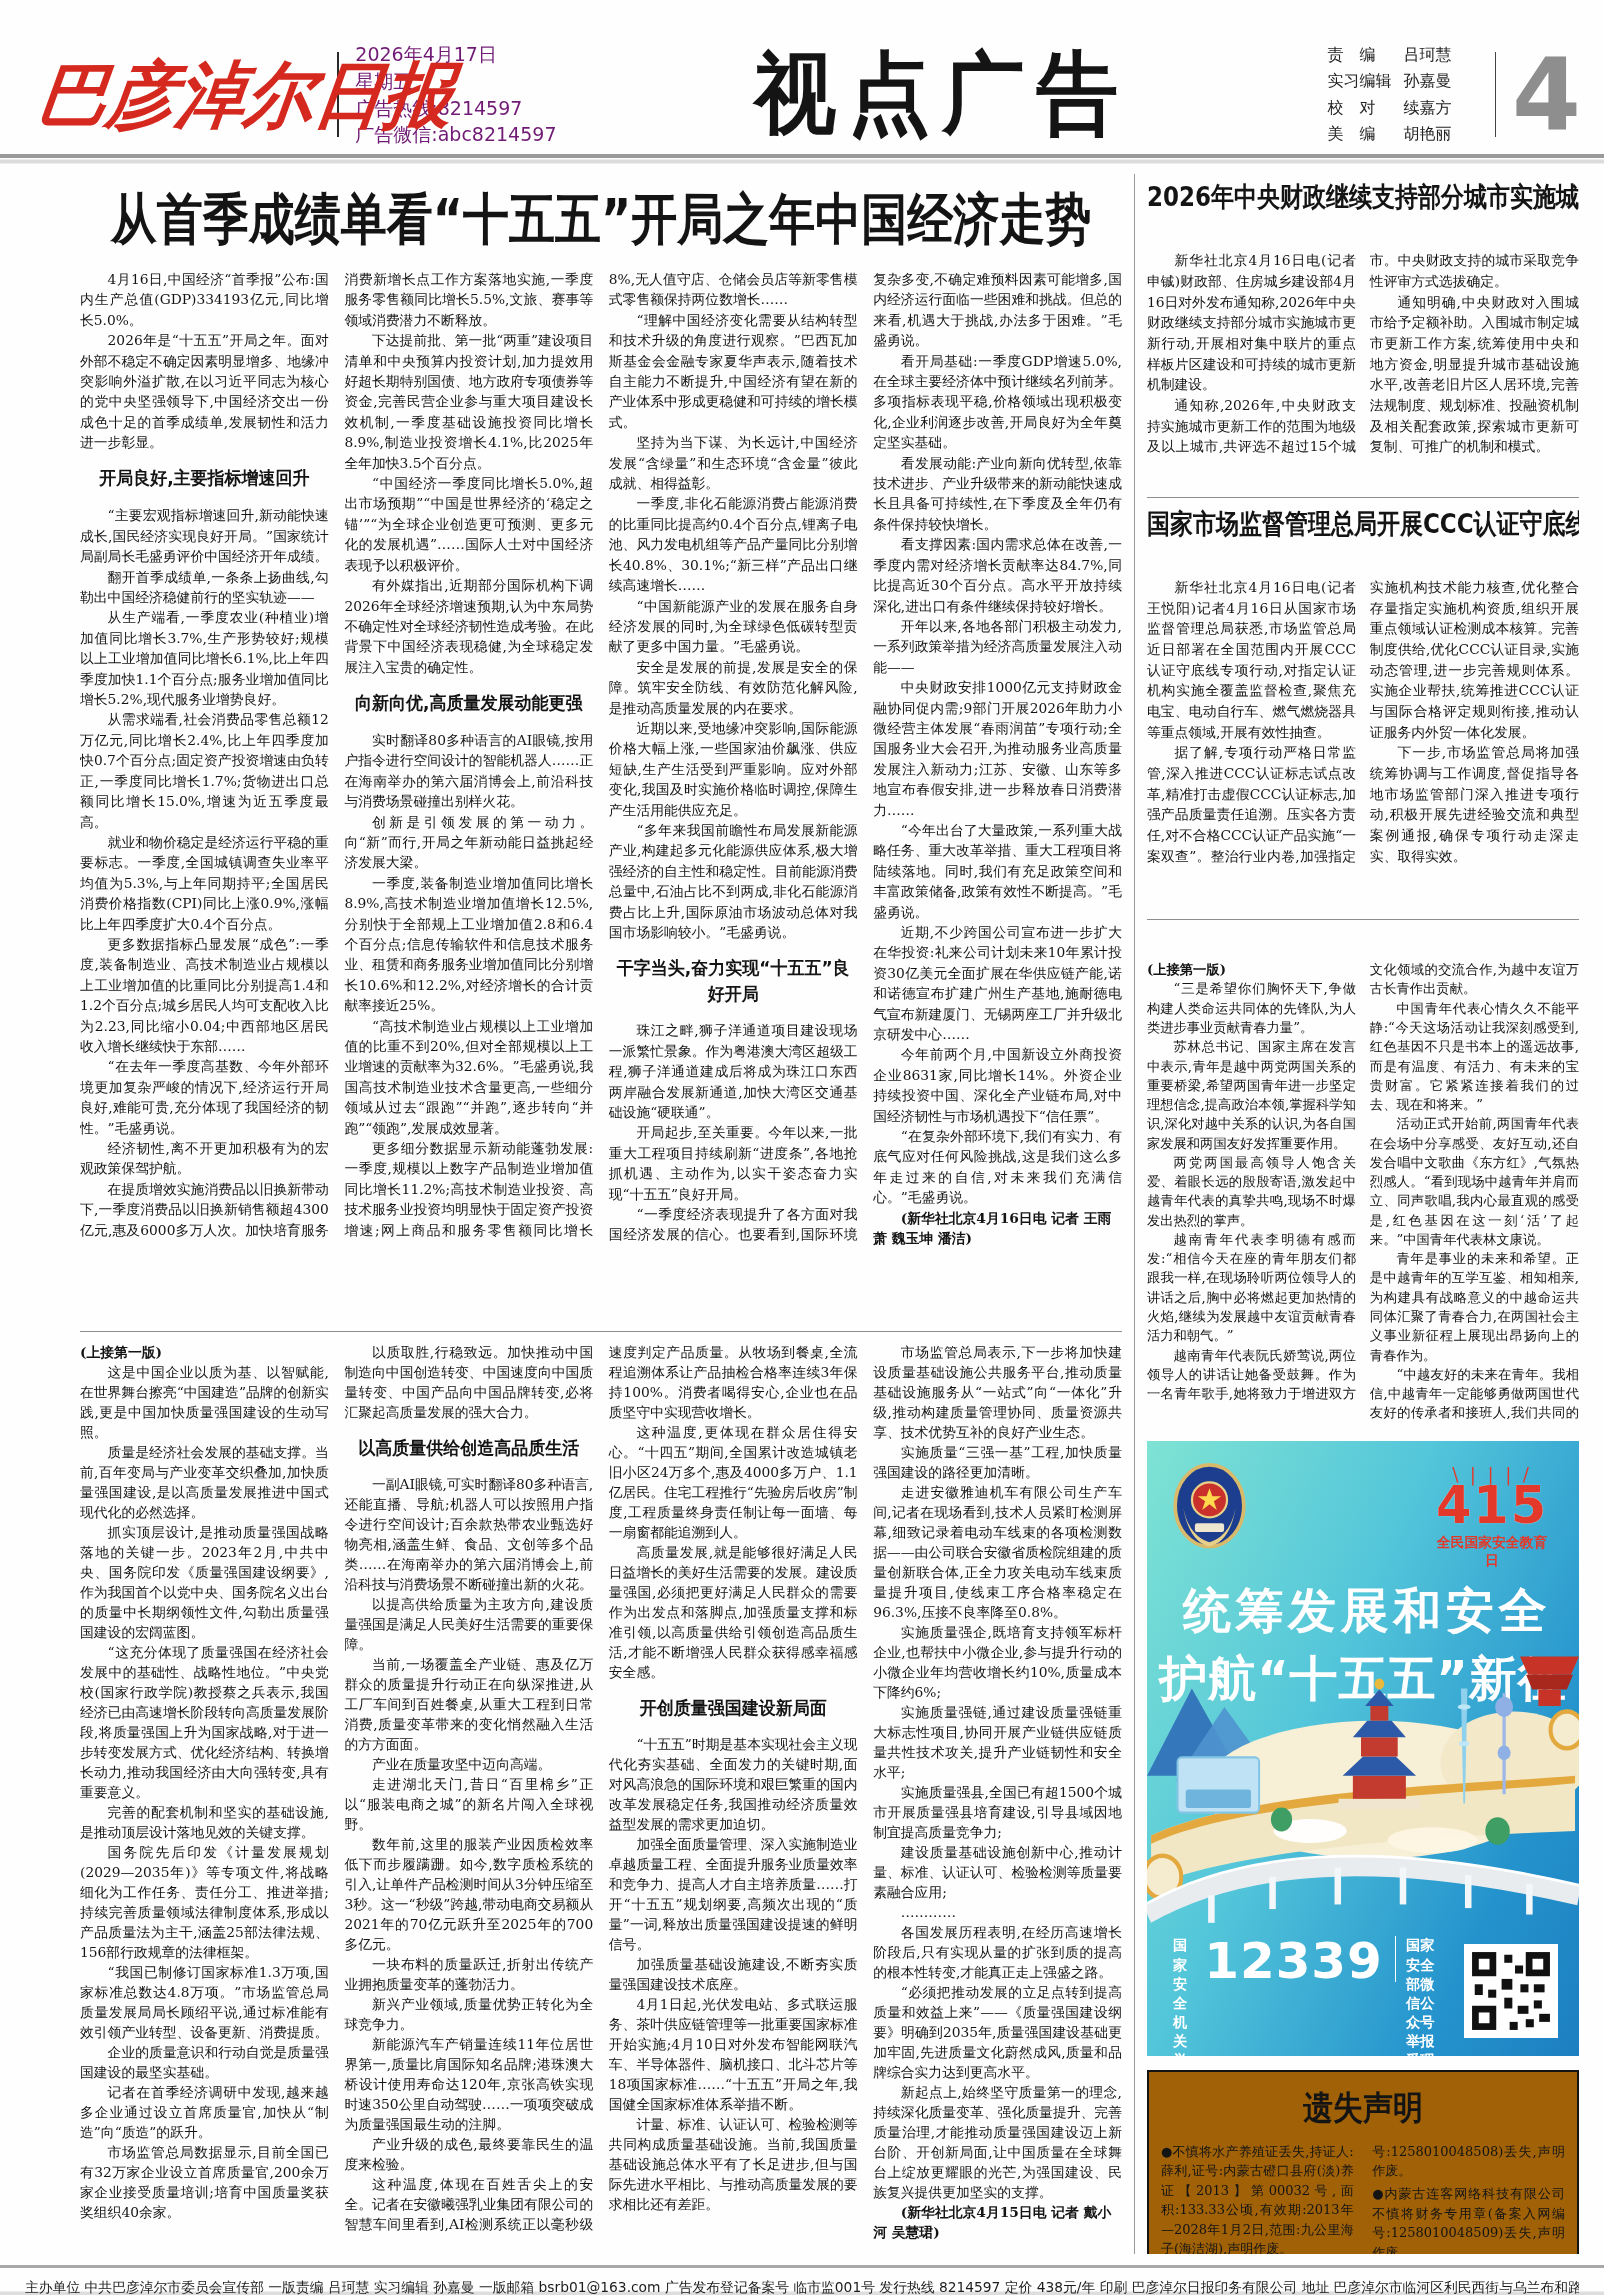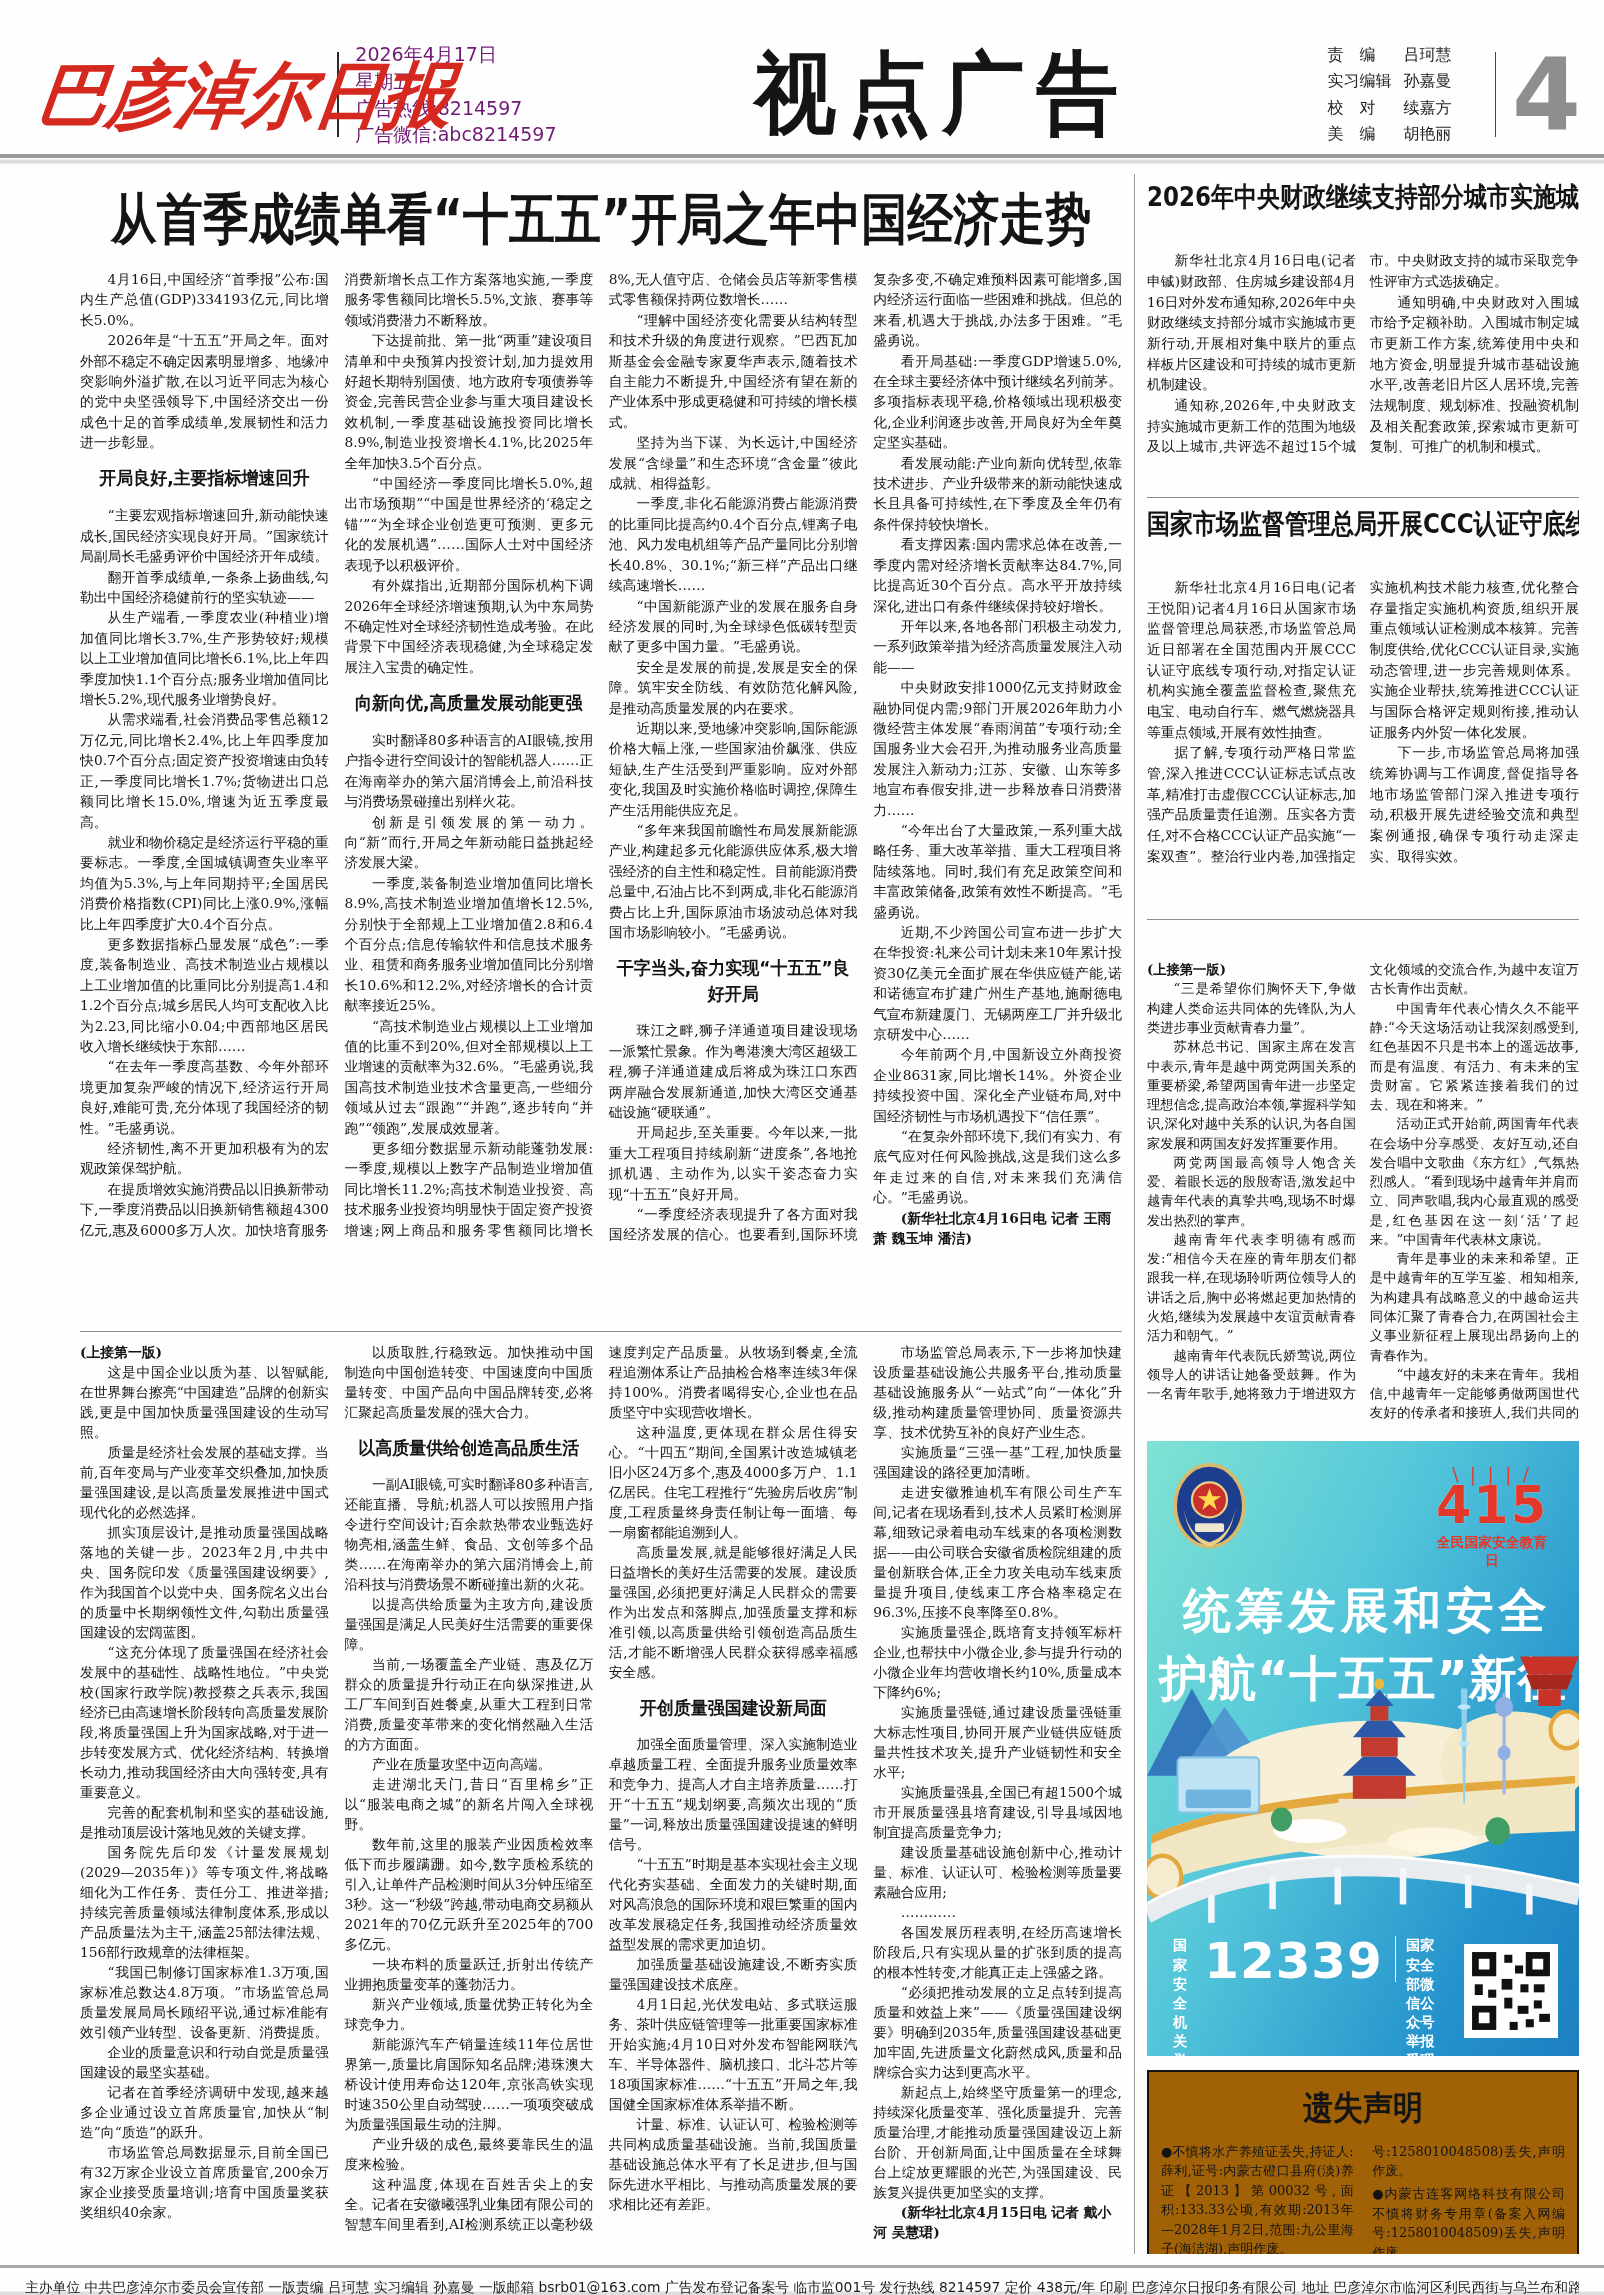--- a/index.html
+++ b/index.html
@@ -197,22 +197,22 @@
           <p class="x para">走进湖北天门,昔日“百里棉乡”正以“服装电商之城”的新名片闯入全球视野。</p>
           <p class="x para">数年前,这里的服装产业因质检效率低下而步履蹒跚。如今,数字质检系统的引入,让单件产品检测时间从3分钟压缩至3秒。这一“秒级”跨越,带动电商交易额从2021年的70亿元跃升至2025年的700多亿元。</p>
           <p class="x para">一块布料的质量跃迁,折射出传统产业拥抱质量变革的蓬勃活力。</p>
           <p class="x para">新兴产业领域,质量优势正转化为全球竞争力。</p>
           <p class="x para">新能源汽车产销量连续11年位居世界第一,质量比肩国际知名品牌;港珠澳大桥设计使用寿命达120年,京张高铁实现时速350公里自动驾驶……一项项突破成为质量强国最生动的注脚。</p>
           <p class="x para">产业升级的成色,最终要靠民生的温度来检验。</p>
           <p class="x para">这种温度,体现在百姓舌尖上的安全。记者在安徽曦强乳业集团有限公司的智慧车间里看到,AI检测系统正以毫秒级速度判定产品质量。从牧场到餐桌,全流程追溯体系让产品抽检合格率连续3年保持100%。消费者喝得安心,企业也在品质坚守中实现营收增长。</p>
           <p class="x para">这种温度,更体现在群众居住得安心。“十四五”期间,全国累计改造城镇老旧小区24万多个,惠及4000多万户、1.1亿居民。住宅工程推行“先验房后收房”制度,工程质量终身责任制让每一面墙、每一扇窗都能追溯到人。</p>
           <p class="x para">高质量发展,就是能够很好满足人民日益增长的美好生活需要的发展。建设质量强国,必须把更好满足人民群众的需要作为出发点和落脚点,加强质量支撑和标准引领,以高质量供给引领创造高品质生活,才能不断增强人民群众获得感幸福感安全感。</p>
           <p class="x subhead">开创质量强国建设新局面</p>
+          <p class="x para">“十五五”时期是基本实现社会主义现代化夯实基础、全面发力的关键时期,面对风高浪急的国际环境和艰巨繁重的国内改革发展稳定任务,我国推动经济质量效益型发展的需求更加迫切。</p>
           <p class="x para">加强全面质量管理、深入实施制造业卓越质量工程、全面提升服务业质量效率和竞争力、提高人才自主培养质量……打开“十五五”规划纲要,高频次出现的“质量”一词,释放出质量强国建设提速的鲜明信号。</p>
-          <p class="x para">“十五五”时期是基本实现社会主义现代化夯实基础、全面发力的关键时期,面对风高浪急的国际环境和艰巨繁重的国内改革发展稳定任务,我国推动经济质量效益型发展的需求更加迫切。</p>
           <p class="x para">加强质量基础设施建设,不断夯实质量强国建设技术底座。</p>
           <p class="x para">4月1日起,光伏发电站、多式联运服务、茶叶供应链管理等一批重要国家标准开始实施;4月10日对外发布智能网联汽车、半导体器件、脑机接口、北斗芯片等18项国家标准……“十五五”开局之年,我国健全国家标准体系举措不断。</p>
           <p class="x para">计量、标准、认证认可、检验检测等共同构成质量基础设施。当前,我国质量基础设施总体水平有了长足进步,但与国际先进水平相比、与推动高质量发展的要求相比还有差距。</p>
           <p class="x para">市场监管总局表示,下一步将加快建设质量基础设施公共服务平台,推动质量基础设施服务从“一站式”向“一体化”升级,推动构建质量管理协同、质量资源共享、技术优势互补的良好产业生态。</p>
           <p class="x para">实施质量“三强一基”工程,加快质量强国建设的路径更加清晰。</p>
           <p class="x para">走进安徽雅迪机车有限公司生产车间,记者在现场看到,技术人员紧盯检测屏幕,细致记录着电动车线束的各项检测数据——由公司联合安徽省质检院组建的质量创新联合体,正全力攻关电动车线束质量提升项目,使线束工序合格率稳定在96.3%,压接不良率降至0.8%。</p>
           <p class="x para">实施质量强企,既培育支持领军标杆企业,也帮扶中小微企业,参与提升行动的小微企业年均营收增长约10%,质量成本下降约6%;</p>
           <p class="x para">实施质量强链,通过建设质量强链重大标志性项目,协同开展产业链供应链质量共性技术攻关,提升产业链韧性和安全水平;</p>
           <p class="x para">实施质量强县,全国已有超1500个城市开展质量强县培育建设,引导县域因地制宜提高质量竞争力;</p>
           <p class="x para">建设质量基础设施创新中心,推动计量、标准、认证认可、检验检测等质量要素融合应用;</p>

